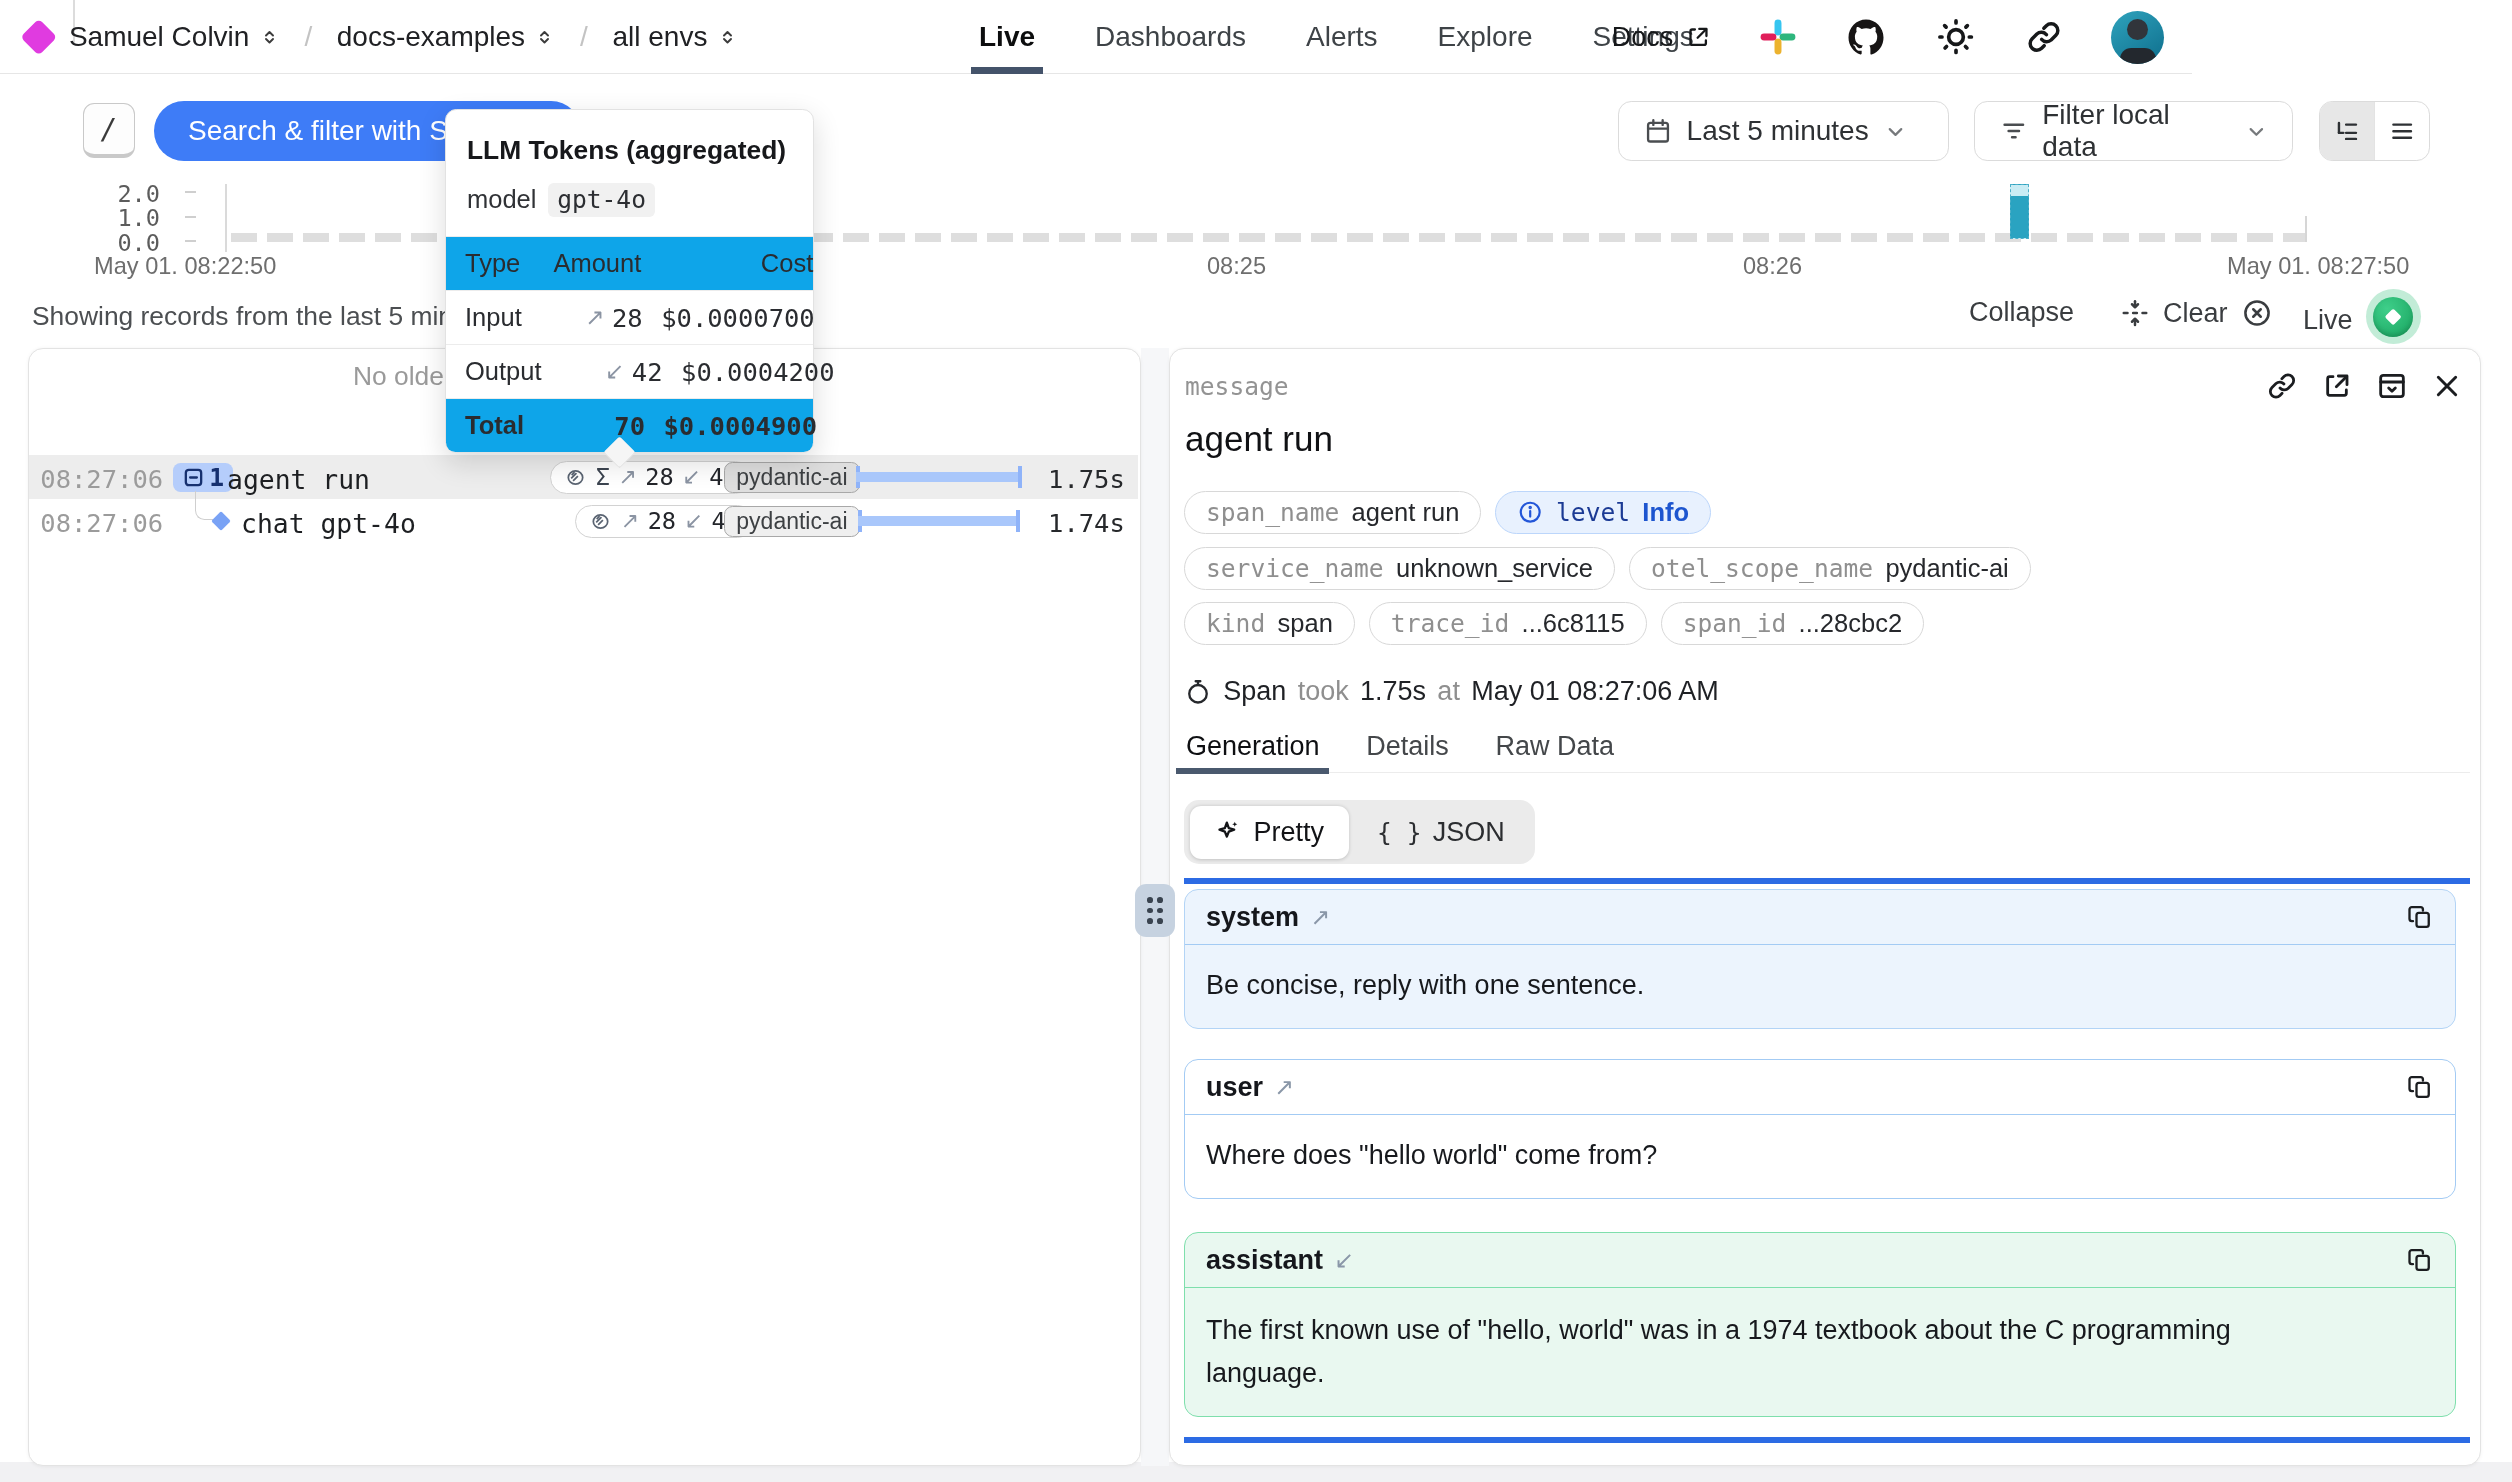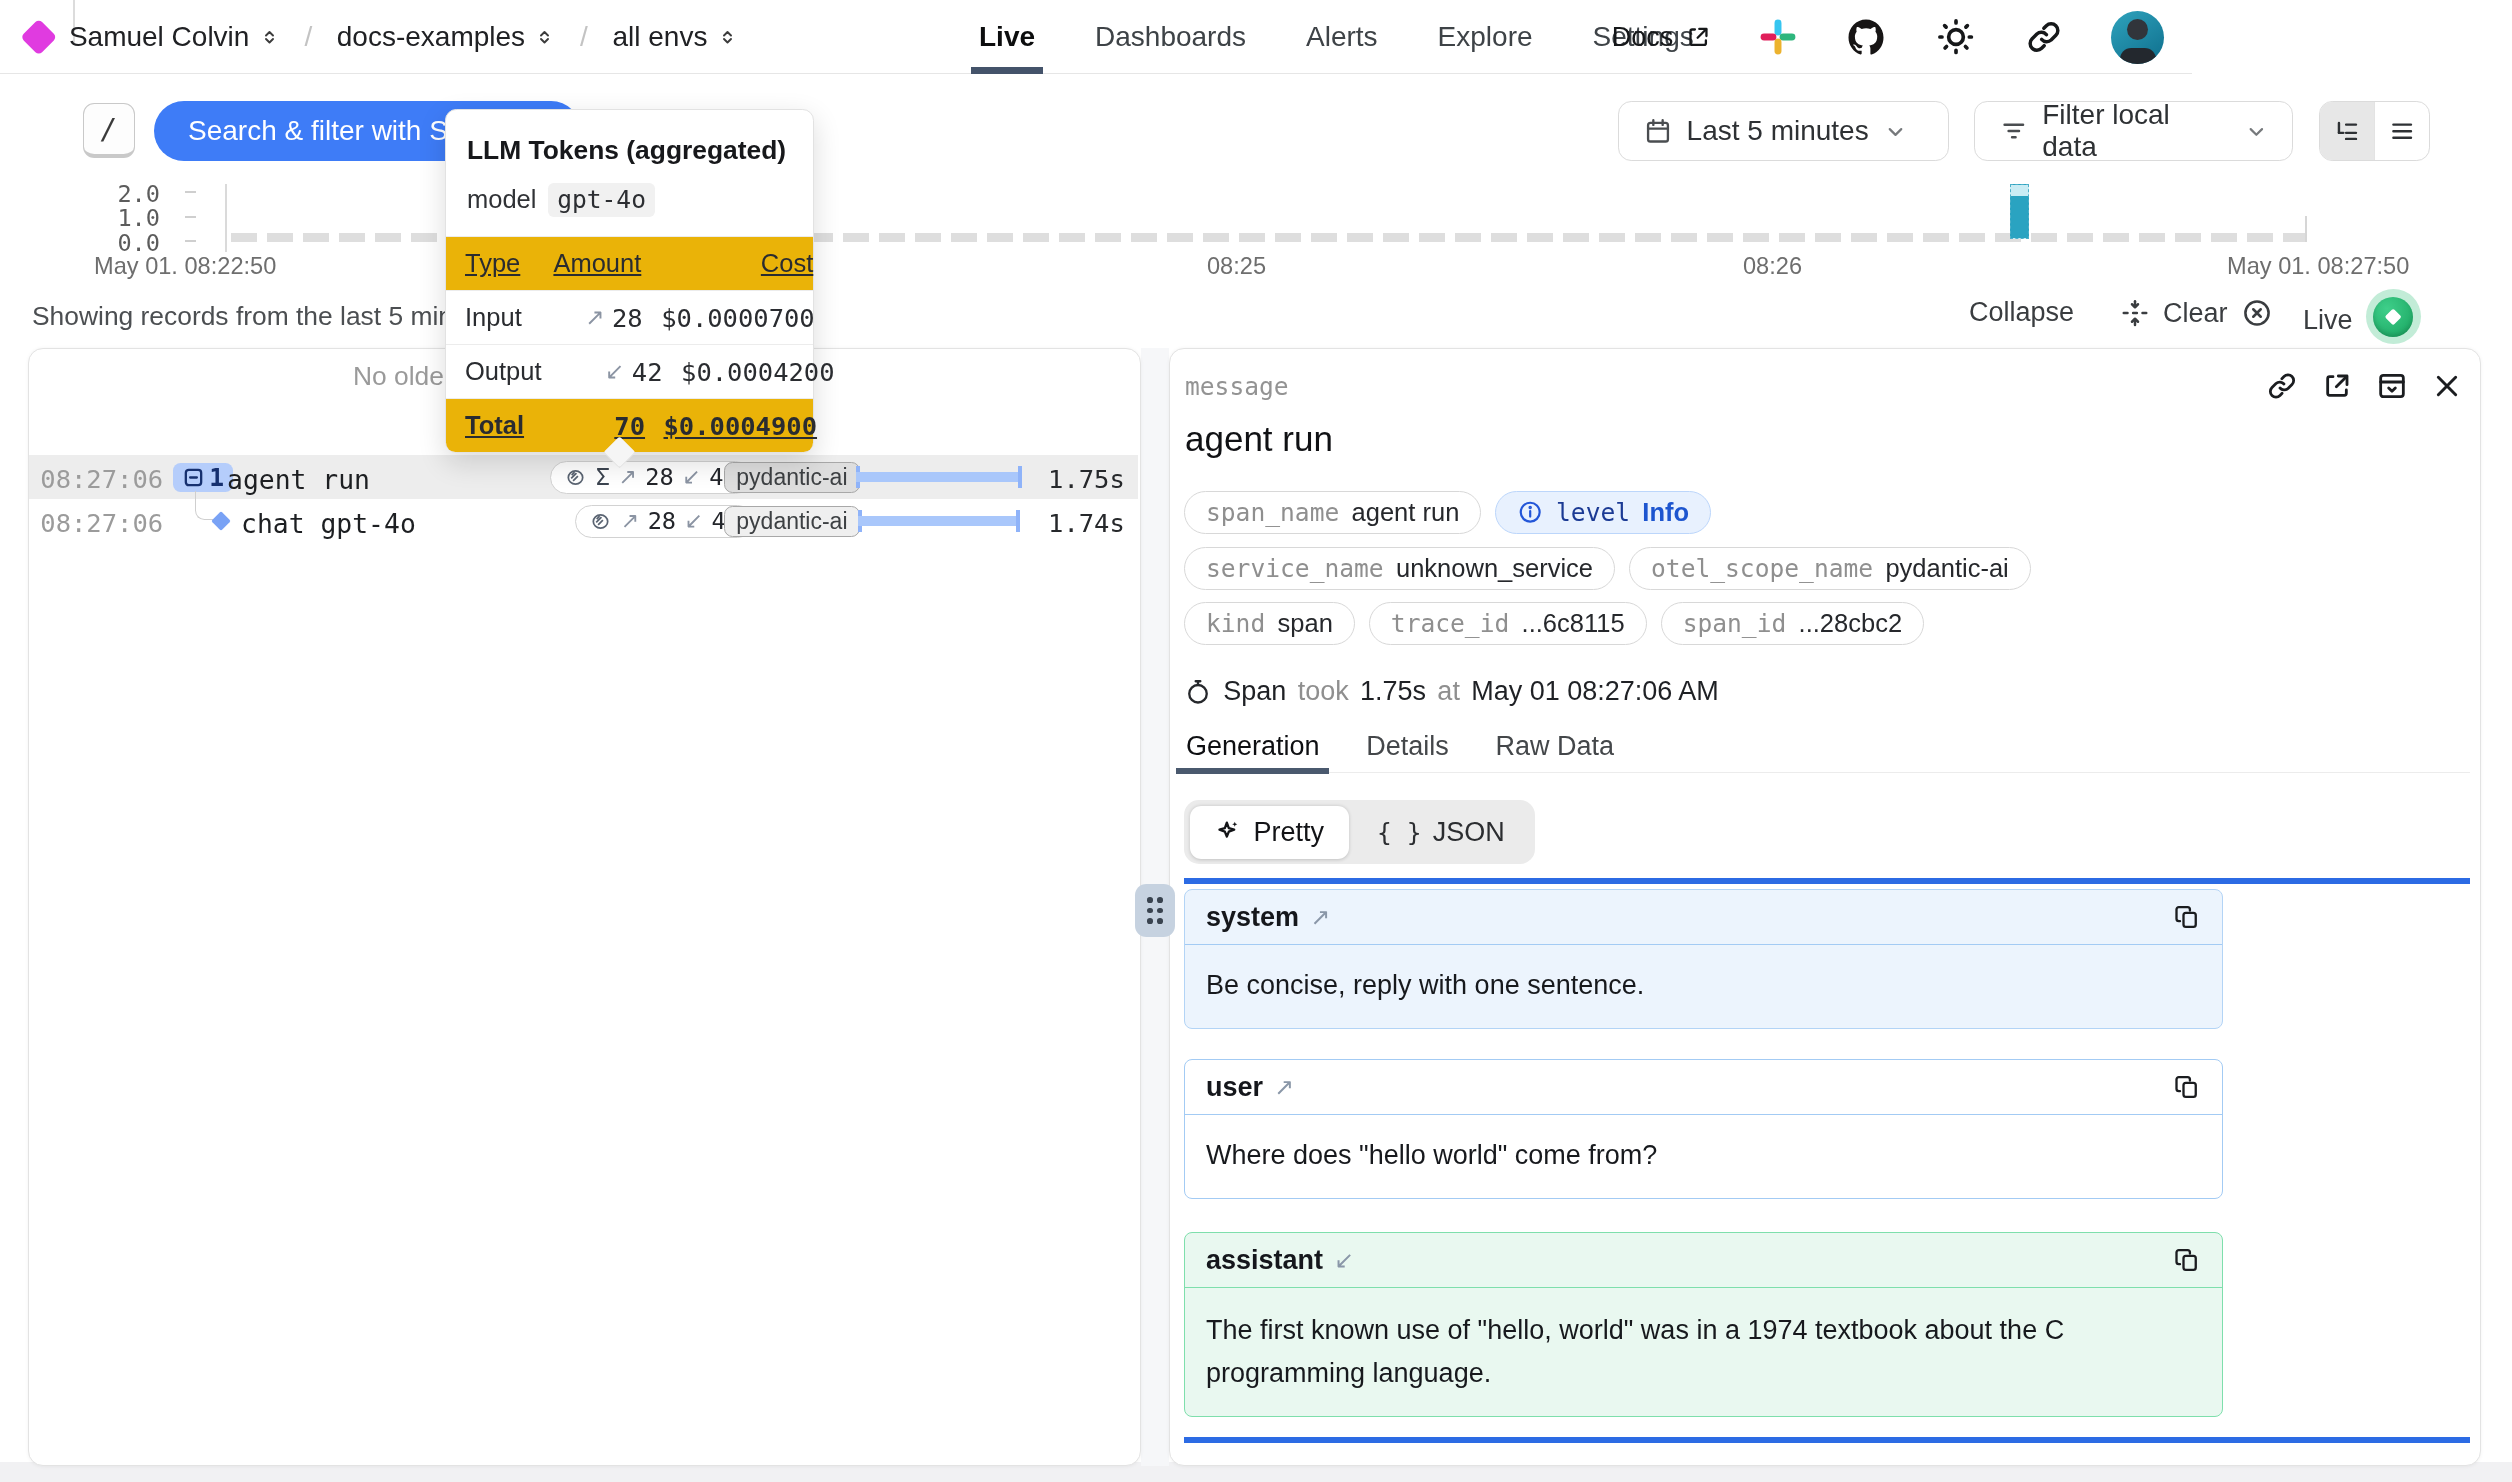--- a/index.html
+++ b/index.html
@@ -100,38 +100,38 @@
   .span-line .gray { color:#8f8f8f; }
   .rp-tabs { position:absolute; left:14px; top:382px; width:1286px; height:42px; border-bottom:1.9px solid #ececec; display:flex; gap:43px; }
   .tab { font-size:27px; color:#44474a; position:relative; padding:0 1.9px; cursor:pointer; }
   .tab.active { color:#0e0f12; }
   .tab.active::after { content:""; position:absolute; left:-7.6px; right:-7.6px; bottom:-1.9px; height:5.7px; background:#4a596e; }
   .mode-toggle { position:absolute; left:14px; top:451px; height:64px; background:#ebebeb; border-radius:15px; display:inline-flex; align-items:center; padding:5.7px; gap:3.8px; }
   .mode { display:flex; align-items:center; gap:11.3px; font-size:27px; color:#2b2d30; padding:0 24.6px; height:53px; border-radius:11.3px; cursor:pointer; }
   .mode.active { background:#fff; box-shadow:0 0.9px 3.8px rgba(0,0,0,.18); color:#121316; }
   .blue-rule { position:absolute; left:14px; width:1286px; height:5.7px; background:#2c6be4; }
 
-  .msg { position:absolute; left:14px; width:1039px; border-radius:8px; border:1.9px solid; overflow:hidden; }
+  .msg { position:absolute; left:14px; width:1272px; border-radius:14px; border:1.9px solid; overflow:hidden; }
   .msg-head { height:55px; display:flex; align-items:center; gap:11.3px; padding:0 21px; border-bottom:1.9px solid; }
   .msg-role { font-size:27px; font-weight:700; color:#15171c; }
   .msg-arrow { font-size:23.6px; color:#8a97a8; }
   .msg-body { padding:0 21px; display:flex; align-items:center; font-size:27px; color:#17191d; line-height:43px; }
   .msg-copy { margin-left:auto; cursor:pointer; }
   .msg.system { background:#ecf4fd; border-color:#b3d4f6; } .msg.system .msg-head { border-color:#a3cbf4; }
   .msg.user { background:#fff; border-color:#a3cbf4; } .msg.user .msg-head { border-color:#a3cbf4; }
   .msg.assistant { background:#e9f8f0; border-color:#7edfac; } .msg.assistant .msg-head { border-color:#7edfac; }
 
   
   .tooltip { position:absolute; left:445px; top:109px; width:369px; background:#fff; border:1.9px solid #e2e2e2; border-radius:11.3px; box-shadow:0 9.4px 28px rgba(0,0,0,.14); z-index:100; }
   .tt-title { padding:24.6px 21px 7.6px; font-size:26.4px; font-weight:700; color:#17181b; }
   .tt-model { padding:9.4px 21px 19px; font-size:25.5px; color:#303236; display:flex; align-items:center; gap:11.3px; }
   .tt-model .chip { background:#f1f1f1; border-radius:5.7px; padding:2.8px 9.4px; font-size:24.6px; color:#2c2e32; }
   .tt-table { width:100%; }
   .tt-row { display:grid; grid-template-columns:1fr 121px 172px; align-items:center; height:54px; padding:0 19px; border-top:1.9px solid #ececec; font-size:25.5px; color:#2a2c30; }
-  .tt-row.head, .tt-row.total { background:#eab308;text-decoration:underline; }
+  .tt-row.head, .tt-row.total { background:#0ea5e9; }
   .tt-row.total { font-weight:700; border-bottom-left-radius:9.4px; border-bottom-right-radius:9.4px; }
   .tt-amount { text-align:right; display:flex; justify-content:flex-end; align-items:center; gap:7.6px; }
   .tt-amount .arr { color:#8b94a3; font-size:23px; }
   .tt-cost { text-align:right; }
   .tt-caret { position:absolute; left:162px; bottom:-12.3px; width:23px; height:23px; background:#f5f5f5; border-right:1.9px solid #e2e2e2; border-bottom:1.9px solid #e2e2e2; transform:rotate(45deg); border-radius:2.8px; }
 </style>
 </head>
 <body>
 
 <div class="app">

